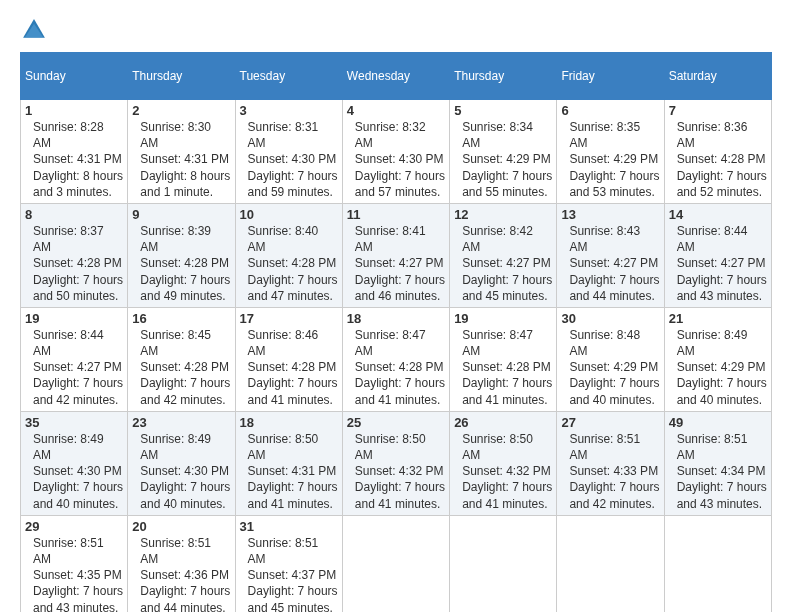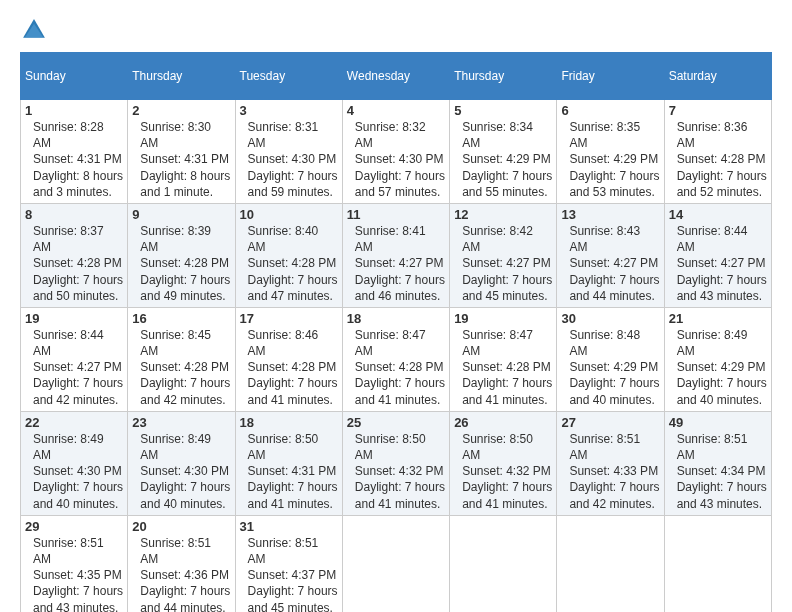--- a/index.html
+++ b/index.html
@@ -223,21 +223,21 @@
             <span class="day-num">30</span>
             <div class="cell-text">Sunrise: 8:48 AM<br>Sunset: 4:29 PM<br>Daylight: 7 hours and 40 minutes.</div>
           </td>
           <td>
             <span class="day-num">21</span>
             <div class="cell-text">Sunrise: 8:49 AM<br>Sunset: 4:29 PM<br>Daylight: 7 hours and 40 minutes.</div>
           </td>
         </tr>
         <tr>
           <td>
-            <span class="day-num">22</span>
+            <span class="day-num">35</span>
             <div class="cell-text">Sunrise: 8:49 AM<br>Sunset: 4:30 PM<br>Daylight: 7 hours and 40 minutes.</div>
           </td>
           <td>
             <span class="day-num">23</span>
             <div class="cell-text">Sunrise: 8:49 AM<br>Sunset: 4:30 PM<br>Daylight: 7 hours and 40 minutes.</div>
           </td>
           <td>
             <span class="day-num">18</span>
             <div class="cell-text">Sunrise: 8:50 AM<br>Sunset: 4:31 PM<br>Daylight: 7 hours and 41 minutes.</div>
           </td>

